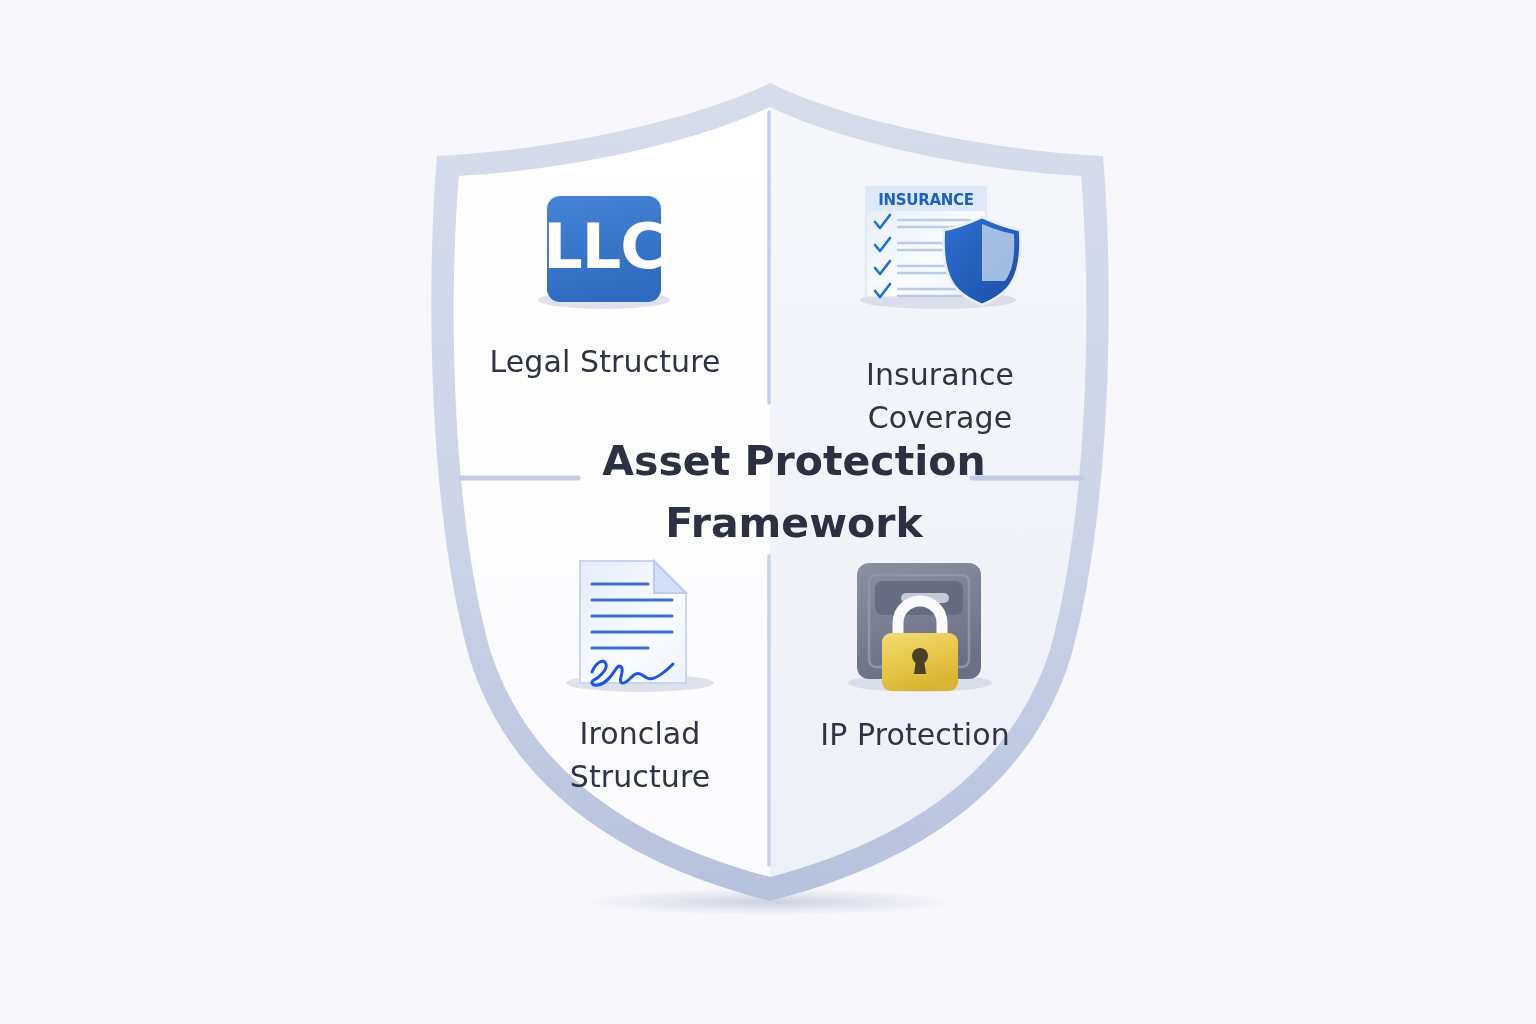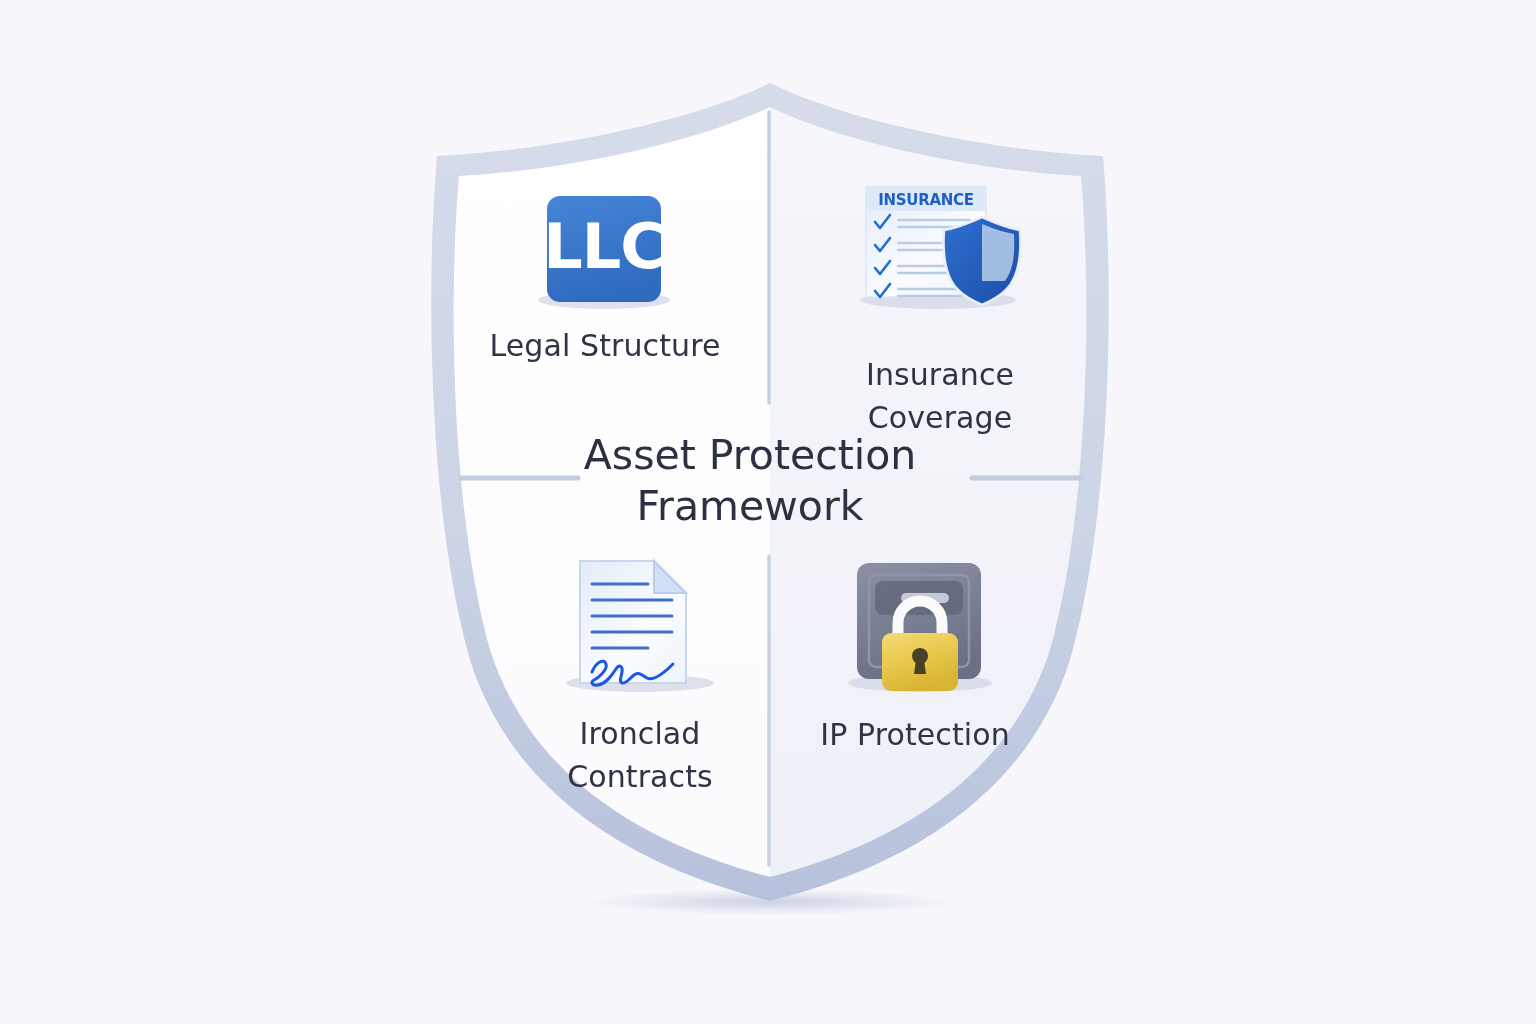--- a/index.html
+++ b/index.html
@@ -16,33 +16,33 @@
     position:absolute;
     color:#2e3444;
     font-family:"DejaVu Sans", sans-serif;
     font-size:30px;
     font-weight:400;
     line-height:43px;
     text-align:center;
     letter-spacing:.1px;
     white-space:pre-line;
   }
-  #label-legal{left:455px;top:324px;width:300px;}
+  #label-legal{left:455px;top:340px;width:300px;}
   #label-insurance{left:790px;top:334px;width:300px;margin-top:19px;}
   #label-contracts{left:500px;top:712px;width:280px;}
   #label-ip{left:780px;top:713px;width:270px;}
   #center-title{
     position:absolute;
-    left:448px;top:430px;width:604px;
+    left:492px;top:430px;width:604px;
     text-align:center;
     color:#2b3141;
     font-family:"DejaVu Sans", sans-serif;
     font-size:41px;
-    font-weight:400;
-    line-height:51px;
+    font-weight:700;
+    line-height:62px;
     letter-spacing:0px;
     white-space:pre-line;
   }
 </style>
 </head>
 <body style="background: rgb(247, 247, 252);">
 
 <div id="stage">
 
   <svg class="layer" viewBox="0 0 1536 1024">
@@ -191,20 +191,20 @@
       <circle cx="920" cy="656" r="8" fill="#4a4026"></circle>
       <path d="M916 660 h8 l2 14 h-12 Z" fill="#4a4026"></path>
     </g>
   </svg>
 
   <div class="qlabel" id="label-legal">Legal Structure</div>
 
   <div class="qlabel" id="label-insurance">Insurance Coverage</div>
 
   <div class="qlabel" id="label-contracts">Ironclad
-Contracts</div>
+Structure</div>
 
   <div class="qlabel" id="label-ip">IP Protection</div>
 
   <div id="center-title">Asset Protection
 Framework</div>
 
 </div>
 
 </body></html>

